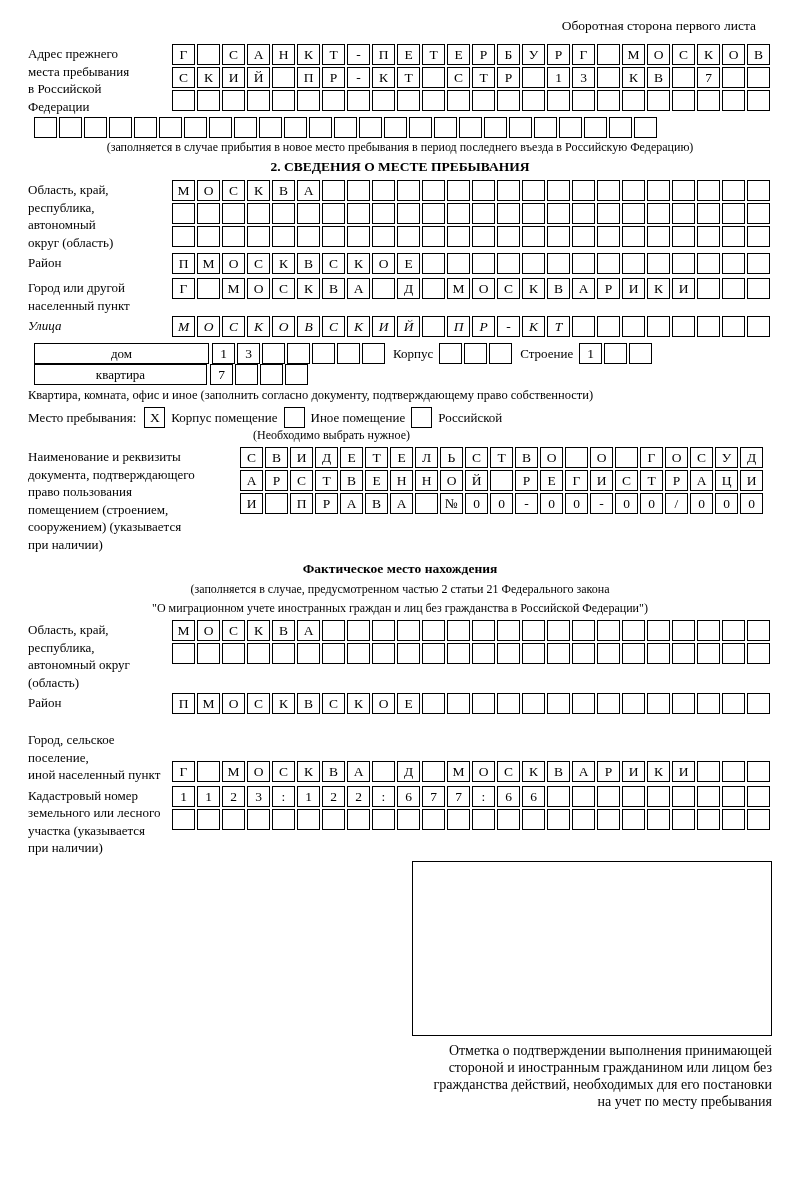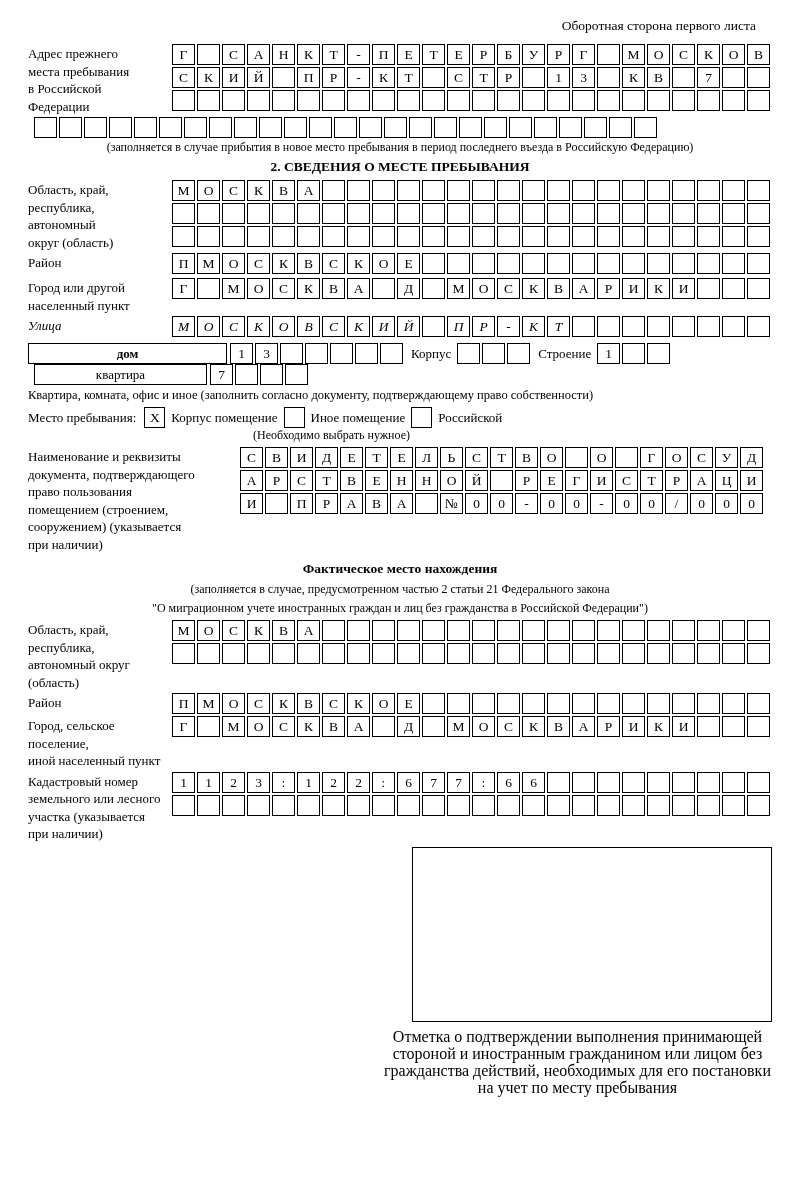--- a/index.html
+++ b/index.html
@@ -79,22 +79,22 @@
   .chk {
     width: 21px; height: 21px; border: 1px solid #000; display:inline-block;
     text-align:center; line-height:19px; font-size:13.5px; vertical-align: middle;
   }
   .bigbox {
     border: 1px solid #000;
     width: 360px;
     height: 175px;
   }
   .footnote {
-    text-align: center;
-    font-size: 16px;
+    text-align: right;
+    font-size: 14px;
     line-height: 17px;
   }
   .flexmid { display: flex; align-items: center; }
 </style>
 </head>
 <body>
 
 <div class="page">
 
   <div class="hdr-right">Оборотная сторона первого листа</div>
@@ -400,21 +400,21 @@
           <div class="cell empty"></div>
           <div class="cell empty"></div>
           <div class="cell empty"></div>
           <div class="cell empty"></div>
           <div class="cell empty"></div>
         </div>
     </div>
   </div>
 
   <div class="flexmid" style="margin-top:4px;">
-    <div class="boxlabel" style="width:199px; margin-left:0;font-weight:bold;">дом</div>
+    <div class="boxlabel" style="width:175px; margin-left:6px;">дом</div>
     <div class="cells" id="hdom">
         <div class="cell">1</div>
         <div class="cell">3</div>
         <div class="cell empty"></div>
         <div class="cell empty"></div>
         <div class="cell empty"></div>
         <div class="cell empty"></div>
         <div class="cell empty"></div>
       </div>
     <div class="inline-txt">Корпус</div>
@@ -627,21 +627,21 @@
           <div class="cell empty"></div>
           <div class="cell empty"></div>
           <div class="cell empty"></div>
           <div class="cell empty"></div>
           <div class="cell empty"></div>
           <div class="cell empty"></div>
         </div>
     </div>
   </div>
 
-  <div class="row" style="margin-top:0;">
+  <div class="row" style="margin-top:14px;align-items:flex-end;">
     <div class="leftlabel w175">
       <div>Город, сельское поселение,</div>
       <div>иной населенный пункт</div>
     </div>
     <div>
       <div class="cellrow" id="ac0">
           <div class="cell">Г</div>
           <div class="cell empty"></div>
           <div class="cell">М</div>
           <div class="cell">О</div>

